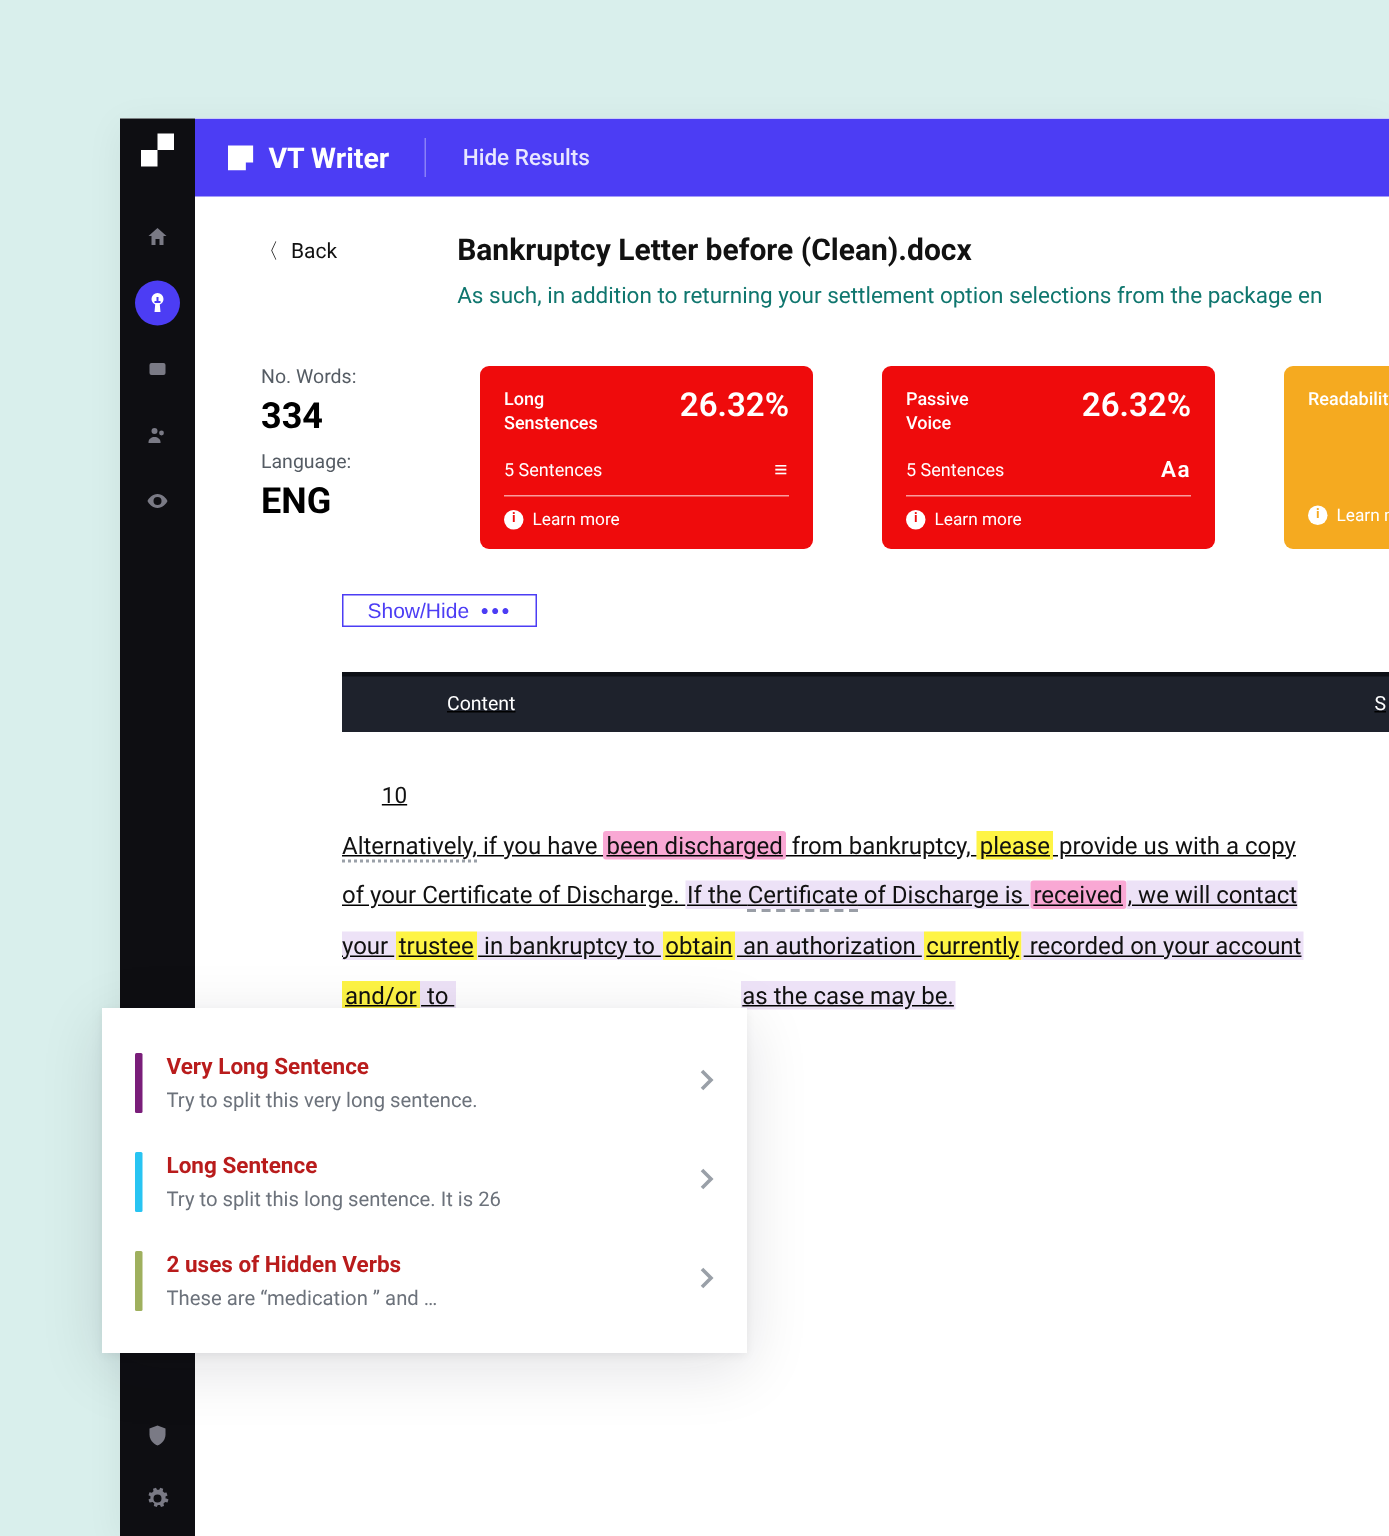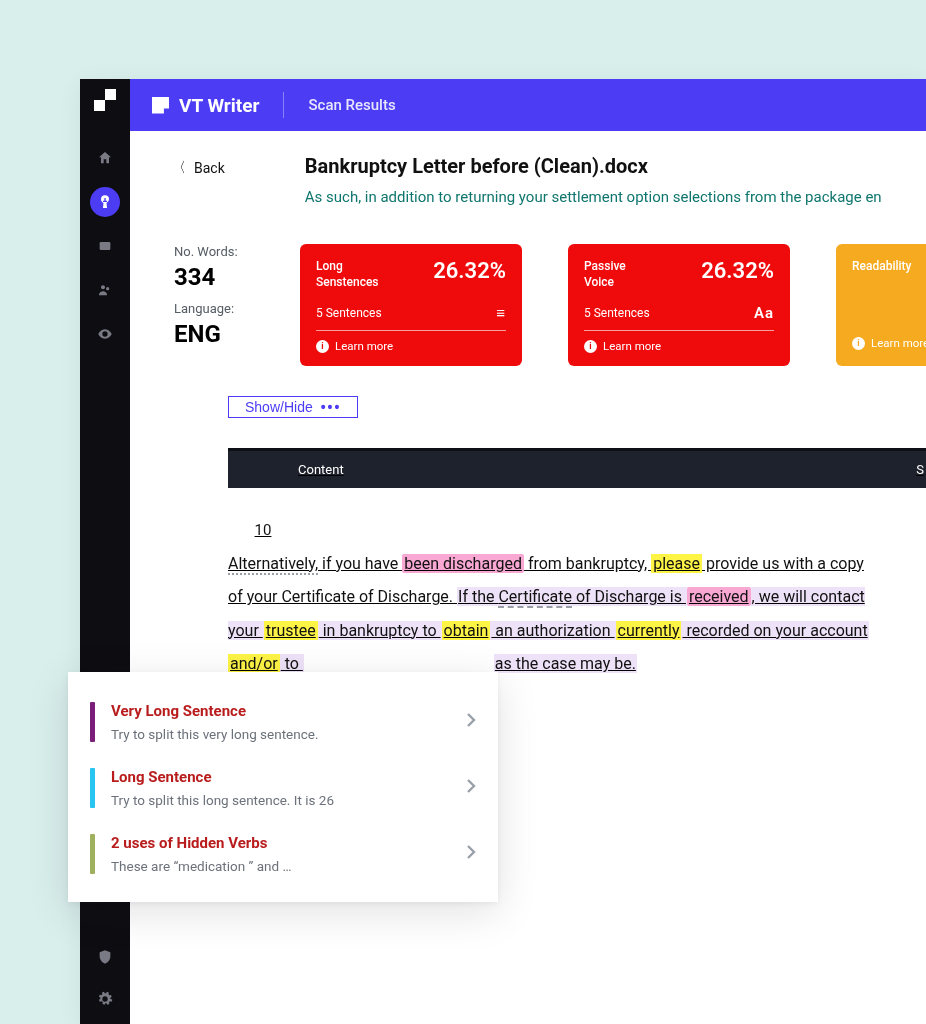--- a/index.html
+++ b/index.html
@@ -147,21 +147,21 @@
 
   .top-row {
     display: flex;
     gap: 80px;
     align-items: flex-start;
   }
   .top-row .left {}
 
   .summary-row {
     display: flex;
-    gap: 36px;
+    gap: 56px;
     margin-top: 38px;
     margin-left: 2px;
   }
   .summary-left {
     min-width: 90px;
   }
   .summary-left .lbl {
     font-size: 13px;
     color: #555c64;
   }
@@ -390,21 +390,21 @@
   </div>
 
   <div class="main">
 
     <div class="header">
       <div class="brand">
         <span class="brand-icon"></span>
         <span>VT Writer</span>
       </div>
       <div class="divider-v"></div>
-      <span class="page-name">Scan Results</span>
+      <span class="page-name">Hide Results</span>
     </div>
 
     <div class="content-pad">
 
       <div class="top-row">
         <div class="left">
           <div class="back-link">
             <span class="back-chevron">〈</span>
             <span>Back</span>
           </div>

